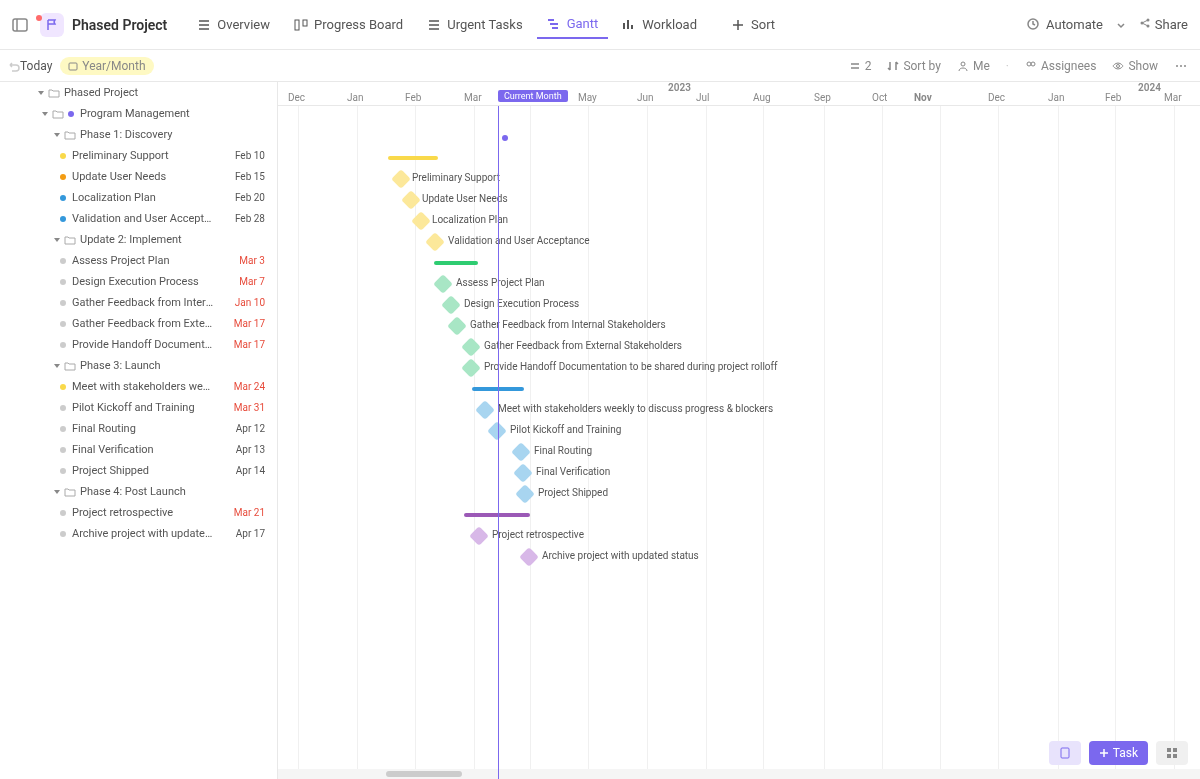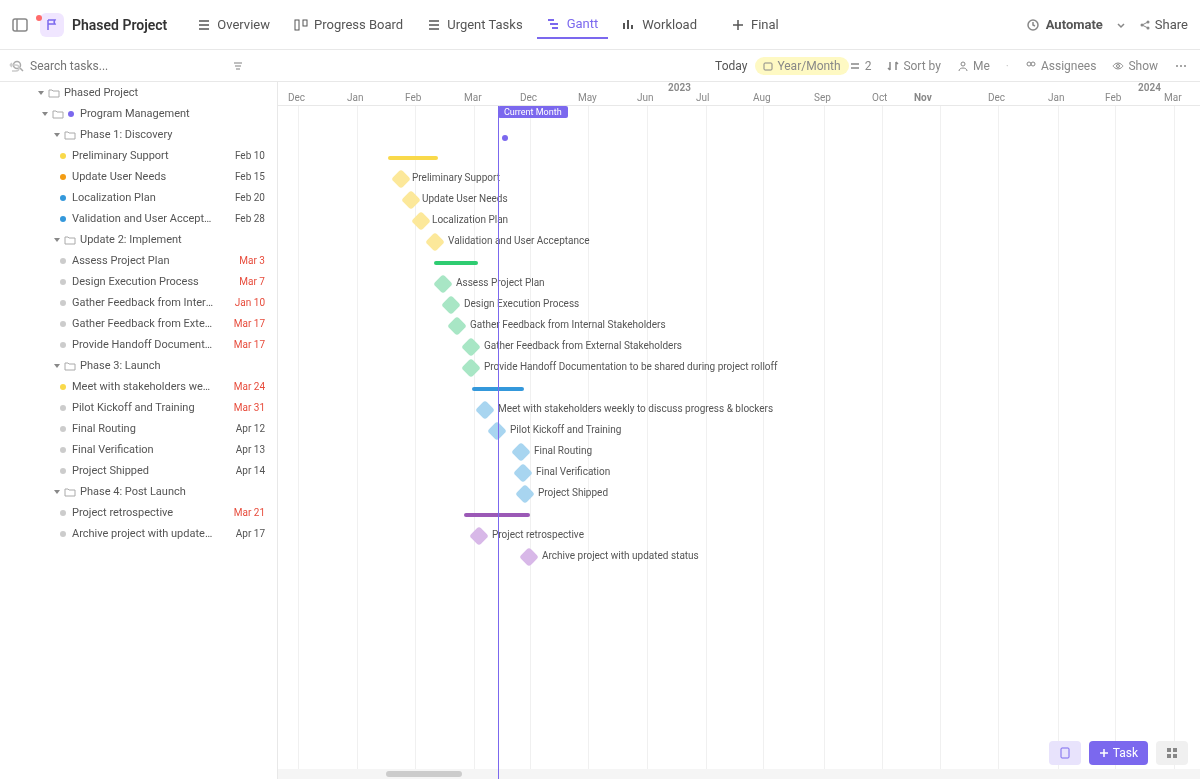--- a/index.html
+++ b/index.html
@@ -10,22 +10,22 @@
 .menu-icon { width: 16px; height: 16px; margin-right: 12px; cursor: pointer; }
 .notif-badge { position: absolute; top: -2px; right: -2px; width: 6px; height: 6px; background: #ff6b6b; border-radius: 50%; }
 .menu-icon-wrap { position: relative; }
 .project-icon { width: 24px; height: 24px; background: #f0e6ff; border-radius: 6px; display: flex; align-items: center; justify-content: center; margin-right: 8px; }
 .project-title { font-size: 14px; font-weight: 600; color: #333; margin-right: 20px; }
 .nav-tabs { display: flex; gap: 4px; flex: 1; }
 .nav-tab { display: flex; align-items: center; gap: 6px; padding: 6px 10px; font-size: 13px; color: #555; cursor: pointer; border-radius: 4px; }
 .nav-tab.active { color: #7b68ee; border-bottom: 2px solid #7b68ee; border-radius: 0; }
 .nav-tab svg { width: 14px; height: 14px; }
 .header-right { display: flex; align-items: center; gap: 12px; }
-.automate-btn { display: flex; align-items: center; gap: 6px; font-size: 13px; color: #555; cursor: pointer; font-weight: bold; }
-.share-btn { display: flex; align-items: center; gap: 4px; font-size: 13px; color: #555; cursor: pointer; }
+.automate-btn { display: flex; align-items: flex-start; gap: 6px; font-size: 13px; color: #555; cursor: pointer; }
+.share-btn { display: flex; align-items: flex-start; gap: 4px; font-size: 13px; color: #555; cursor: pointer; }
 .chevron-icon { width: 12px; height: 12px; }
 
 
 .toolbar { height: 32px; display: flex; align-items: center; padding: 0 12px; border-bottom: 1px solid #e8e8e8; font-size: 12px; color: #888; }
 .search-box { display: flex; align-items: center; gap: 6px; flex: 1; }
 .search-input { border: none; outline: none; font-size: 12px; color: #888; }
 .today-btn { padding: 2px 8px; cursor: pointer; color: #555; }
 .year-month { display: flex; align-items: center; gap: 4px; padding: 2px 8px; background: #fef9c3; border-radius: 10px; cursor: pointer; }
 .toolbar-right { display: flex; align-items: center; gap: 16px; margin-left: auto; }
 .toolbar-item { display: flex; align-items: center; gap: 4px; cursor: pointer; }
@@ -53,21 +53,21 @@
 .task-dot { width: 6px; height: 6px; border-radius: 50%; margin-right: 6px; flex-shrink: 0; }
 .task-name { flex: 1; white-space: nowrap; overflow: hidden; text-overflow: ellipsis; }
 .task-due { width: 50px; text-align: right; font-size: 10px; }
 .due-red { color: #e74c3c; }
 
 
 .gantt-header { height: 24px; display: flex; border-bottom: 1px solid #e8e8e8; position: relative; }
 .year-label { position: absolute; top: 0; font-size: 10px; color: #888; font-weight: 600; }
 .month-row { display: flex; position: absolute; top: 10px; left: 0; right: 0; height: 14px; }
 .month-cell { font-size: 10px; color: #888; text-align: center; position: absolute; }
-.current-month-badge { position: absolute; top: 24px; background: #7b68ee; color: #fff; font-size: 9px; padding: 1px 6px; border-radius: 2px; z-index: 10; }
+.current-month-badge { position: absolute; top: 8px; background: #7b68ee; color: #fff; font-size: 9px; padding: 1px 6px; border-radius: 2px; z-index: 10; }
 
 .gantt-body { position: relative; }
 .vline { position: absolute; top: 0; bottom: 0; width: 1px; background: #f0f0f0; }
 .vline-today { background: #7b68ee; width: 1px; z-index: 5; }
 
 .gantt-row { height: 21px; position: relative; }
 .gantt-bar { position: absolute; height: 4px; top: 8px; border-radius: 2px; }
 .gantt-diamond { position: absolute; width: 14px; height: 14px; top: 3px; transform: rotate(45deg); border-radius: 3px; }
 .gantt-label { position: absolute; font-size: 10px; color: #555; top: 3px; white-space: nowrap; }
 
@@ -132,21 +132,21 @@
       <div class="nav-tab">
         <svg viewBox="0 0 14 14">
           <path d="M2 11V5M6 11V2M10 11V7" stroke="currentColor" stroke-width="2"></path>
         </svg>
         <span>Workload</span>
       </div>
       <div class="nav-tab" style="margin-left: 10px;">
         <svg viewBox="0 0 14 14">
           <path d="M7 2v10M2 7h10" stroke="currentColor" stroke-width="1.5"></path>
         </svg>
-        <span>Final</span>
+        <span>Sort</span>
       </div>
     </div>
   <div class="header-right">
     <div class="automate-btn">
       <svg width="14" height="14" viewBox="0 0 14 14">
           <circle cx="7" cy="7" r="5" fill="none" stroke="#888" stroke-width="1.5"></circle>
           <path d="M7 4v3l2 1" stroke="#888" stroke-width="1.5" fill="none"></path>
         </svg>
       <span>Automate</span>
     </div>
@@ -159,32 +159,20 @@
           <circle cx="9" cy="3" r="1.5" fill="#888"></circle>
           <circle cx="9" cy="9" r="1.5" fill="#888"></circle>
           <path d="M4 5.5L8 3.5M4 6.5L8 8.5" stroke="#888"></path>
         </svg>
       <span>Share</span>
     </div>
   </div>
 </div>
 
 <div class="toolbar">
-  <div class="search-box">
-    <svg width="12" height="12" viewBox="0 0 12 12">
-        <circle cx="5" cy="5" r="3.5" fill="none" stroke="#aaa" stroke-width="1.5"></circle>
-        <line x1="8" y1="8" x2="11" y2="11" stroke="#aaa" stroke-width="1.5"></line>
-      </svg>
-    <input class="search-input" placeholder="Search tasks..." style="">
-    <svg width="12" height="12" viewBox="0 0 12 12" style="margin-left:40px">
-        <line x1="2" y1="3" x2="10" y2="3" stroke="#aaa" stroke-width="1.5"></line>
-        <line x1="3" y1="6" x2="9" y2="6" stroke="#aaa" stroke-width="1.5"></line>
-        <line x1="4" y1="9" x2="8" y2="9" stroke="#aaa" stroke-width="1.5"></line>
-      </svg>
-  </div>
   <div class="today-btn">Today</div>
   <div class="year-month">
     <svg width="10" height="10" viewBox="0 0 10 10">
         <rect x="1" y="2" width="8" height="7" rx="1" fill="none" stroke="#888"></rect>
       </svg>
     <span>Year/Month</span>
   </div>
   <div class="toolbar-right">
     <div class="toolbar-item">
       <svg width="12" height="12" viewBox="0 0 12 12">

